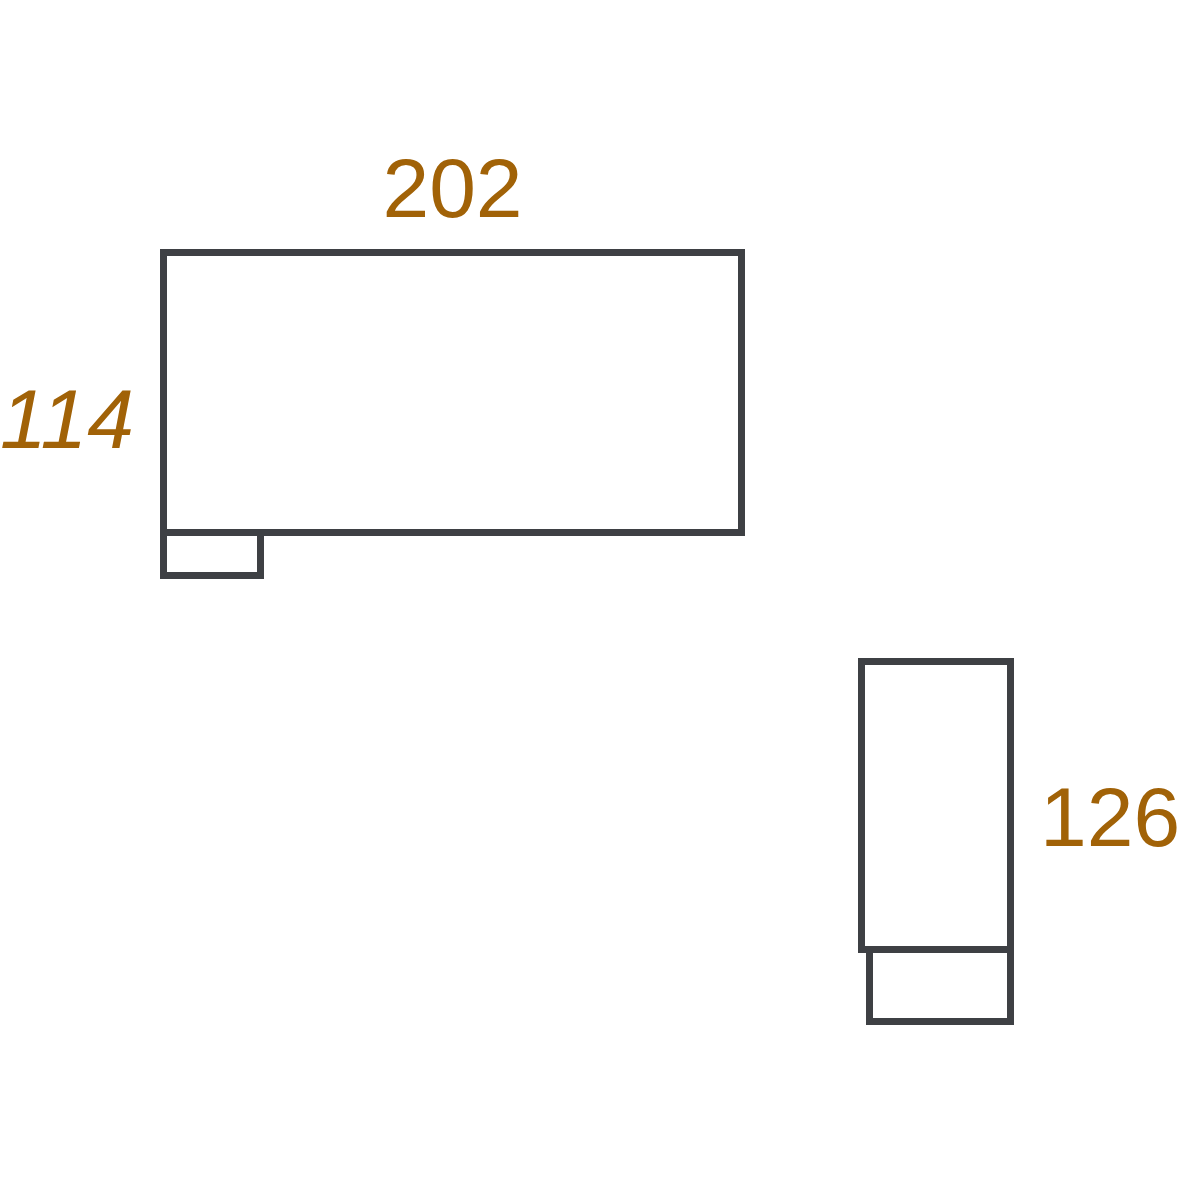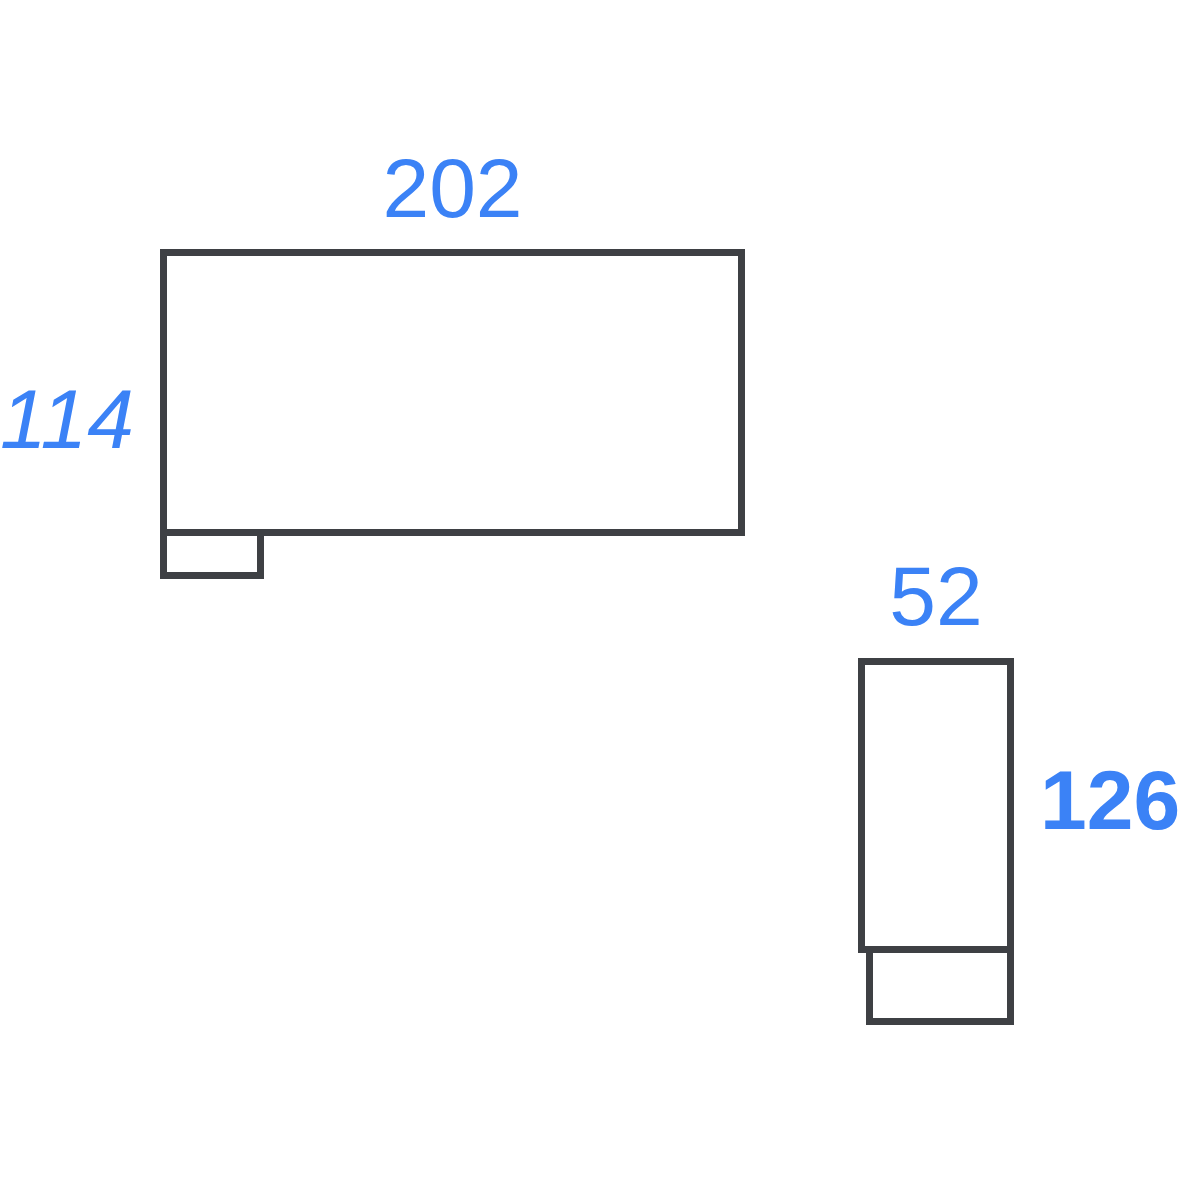--- a/index.html
+++ b/index.html
@@ -16,48 +16,47 @@
     overflow: hidden;
   }
   .rect {
     position: absolute;
     box-sizing: border-box;
     border: 7px solid #3e4044;
     background: #ffffff;
   }
   .dim-label {
     position: absolute;
-    color: #3b82f6;
+    color: #a16207;
     font-size: 84px;
     line-height: 1;
     white-space: nowrap;
   }
   .center { text-align: center; }
   .right  { text-align: right; }
 
   
   .a-main  { left: 160px; top: 249px; width: 585px; height: 287px; }
   .a-foot  { left: 160px; top: 529px; width: 104px; height: 50px; }
   .a-width { left: 160px; top: 146px; width: 585px; }
   .a-height{ left: 0px;   top: 377px; width: 130px; font-style: italic; }
 
   
   .b-main  { left: 858px; top: 658px; width: 156px; height: 295px; }
   .b-foot  { left: 866px; top: 946px; width: 148px; height: 79px; }
   .b-width { left: 858px; top: 554px; width: 156px; }
-  .b-height{ left: 1040px; top: 758px; font-weight: bold; }
+  .b-height{ left: 1040px; top: 775px; }
 </style>
 </head>
 <body>
 
 <div class="canvas">
 
   <div class="rect a-main"></div>
   <div class="rect a-foot"></div>
   <div class="dim-label center a-width">202</div>
   <div class="dim-label right a-height">114</div>
 
   <div class="rect b-main"></div>
   <div class="rect b-foot"></div>
-  <div class="dim-label center b-width">52</div>
   <div class="dim-label b-height">126</div>
 
 </div>
 
 </body></html>

